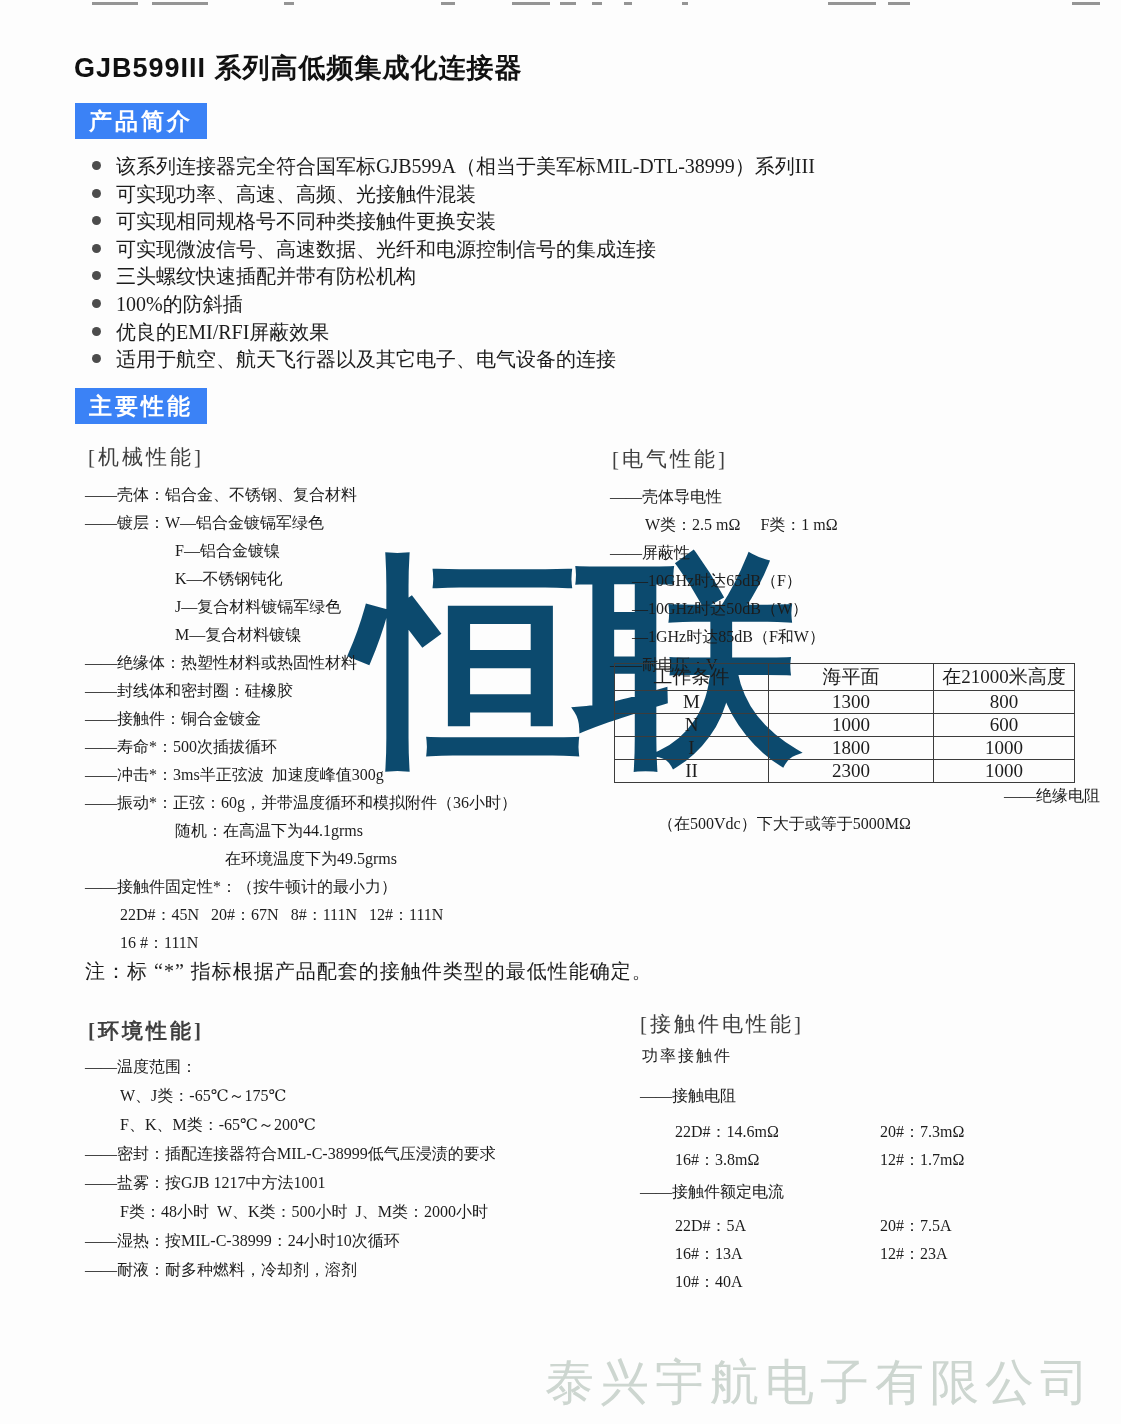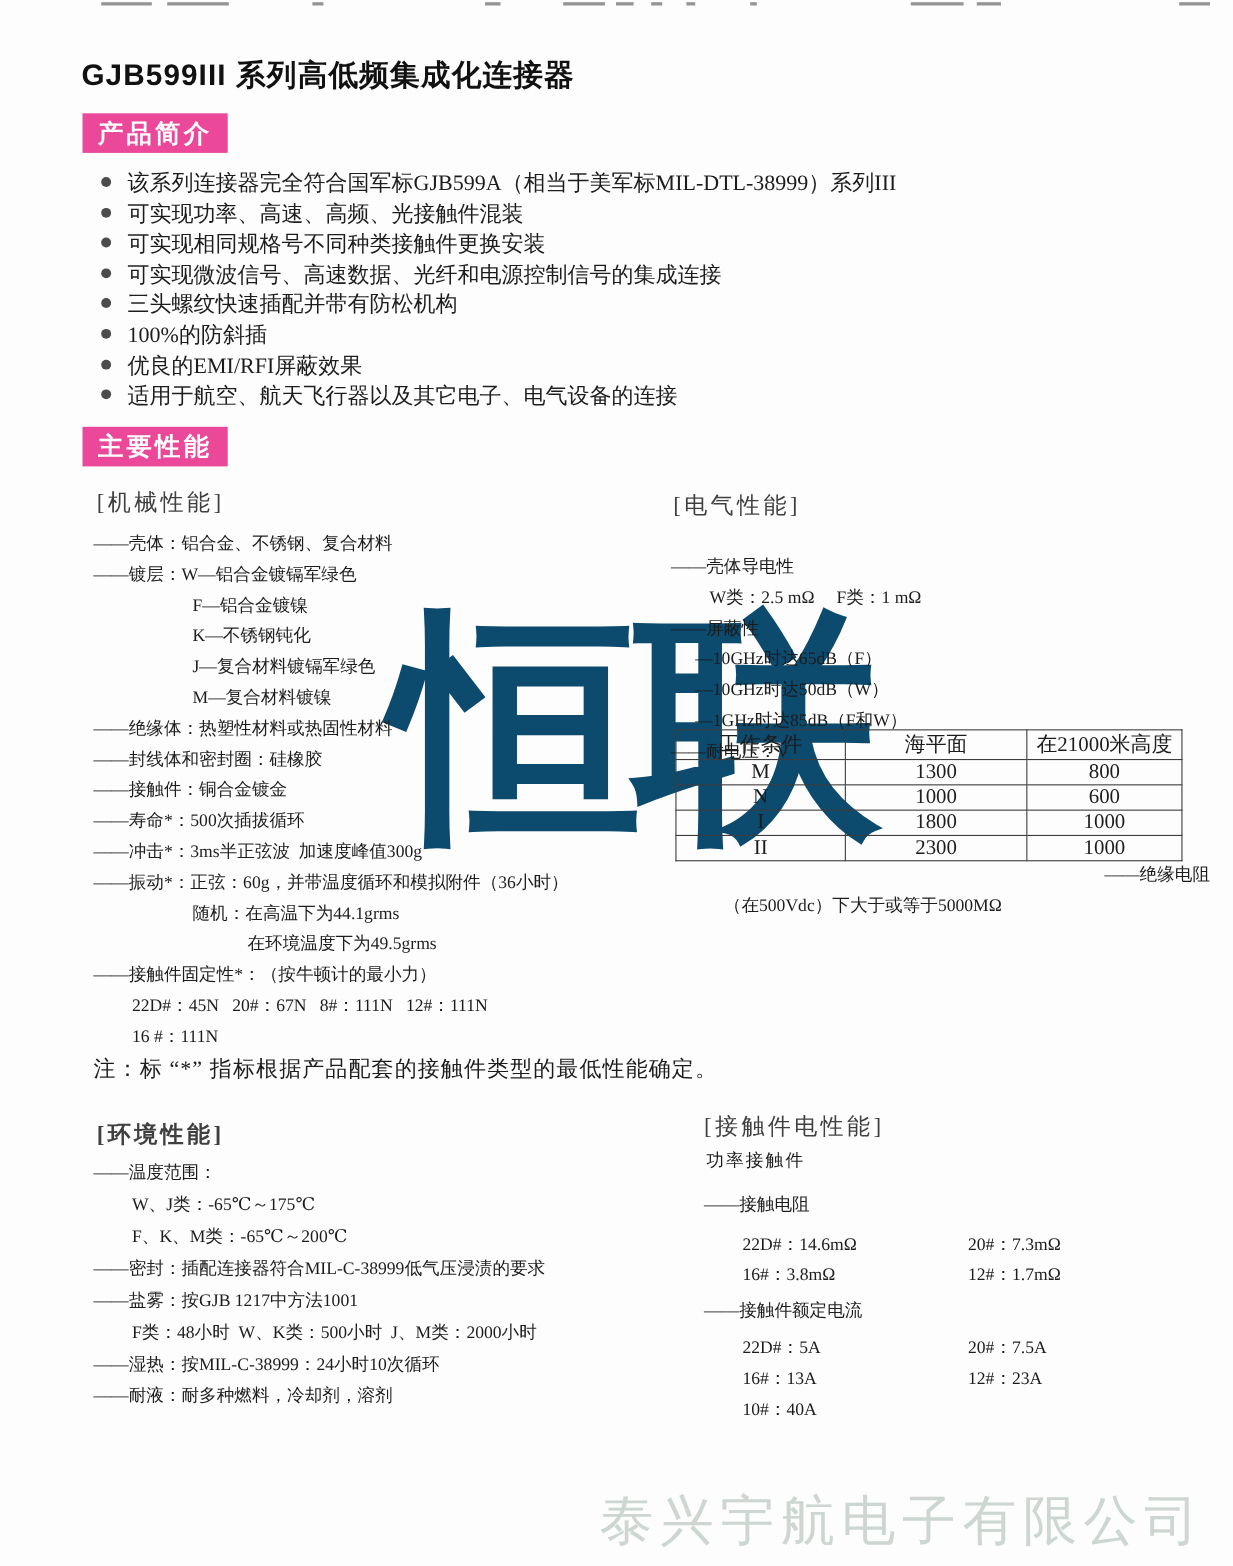--- a/index.html
+++ b/index.html
@@ -16,21 +16,21 @@
 
   
   .doc-title {
     position:absolute; left:74px; top:32px;
     font-family:"Liberation Sans","DejaVu Sans",sans-serif;
     font-weight:bold; font-size:27px; letter-spacing:1px; color:#111;
   }
 
   
   .badge {
-    position:absolute; width:132px; height:36px; background:#ec4899; color:#ffffff;
+    position:absolute; width:132px; height:36px; background:#3b82f6; color:#ffffff;
     font-family:"Liberation Sans","DejaVu Sans",sans-serif; font-weight:bold;
     font-size:23px; letter-spacing:3px;
     display:flex; align-items:center; justify-content:center;
   }
   #badge-intro { left:75px; top:103px; }
   #badge-perf  { left:75px; top:388px; }
 
   
   .bullets { position:absolute; left:90px; top:153px; }
   .bullet { display:flex; align-items:flex-start; height:27.6px; font-size:20px; white-space:pre-wrap; }
@@ -128,21 +128,21 @@
     <div class="line">——冲击*：3ms半正弦波  加速度峰值300g</div>
     <div class="line">——振动*：正弦：60g，并带温度循环和模拟附件（36小时）</div>
     <div class="line i2">随机：在高温下为44.1grms</div>
     <div class="line i3">在环境温度下为49.5grms</div>
     <div class="line">——接触件固定性*：（按牛顿计的最小力）</div>
     <div class="line i1">22D#：45N   20#：67N   8#：111N   12#：111N</div>
     <div class="line i1">16 #：111N</div>
   </div>
 
   <div class="col-title" style="left:612px;top:445px;">[电气性能]</div>
-  <div class="lines" style="left:610px;top:502px;width:490px;">
+  <div class="lines" style="left:610px;top:483px;width:490px;">
     <div class="line">——壳体导电性</div>
     <div class="line i1">W类：2.5 mΩ     F类：1 mΩ</div>
     <div class="line">——屏蔽性</div>
     <div class="line ie">—10GHz时达65dB（F）</div>
     <div class="line ie">—10GHz时达50dB（W）</div>
     <div class="line ie">—1GHz时达85dB（F和W）</div>
     <div class="line">——耐电压：V</div>
   </div>
 
   <table class="vtable">

